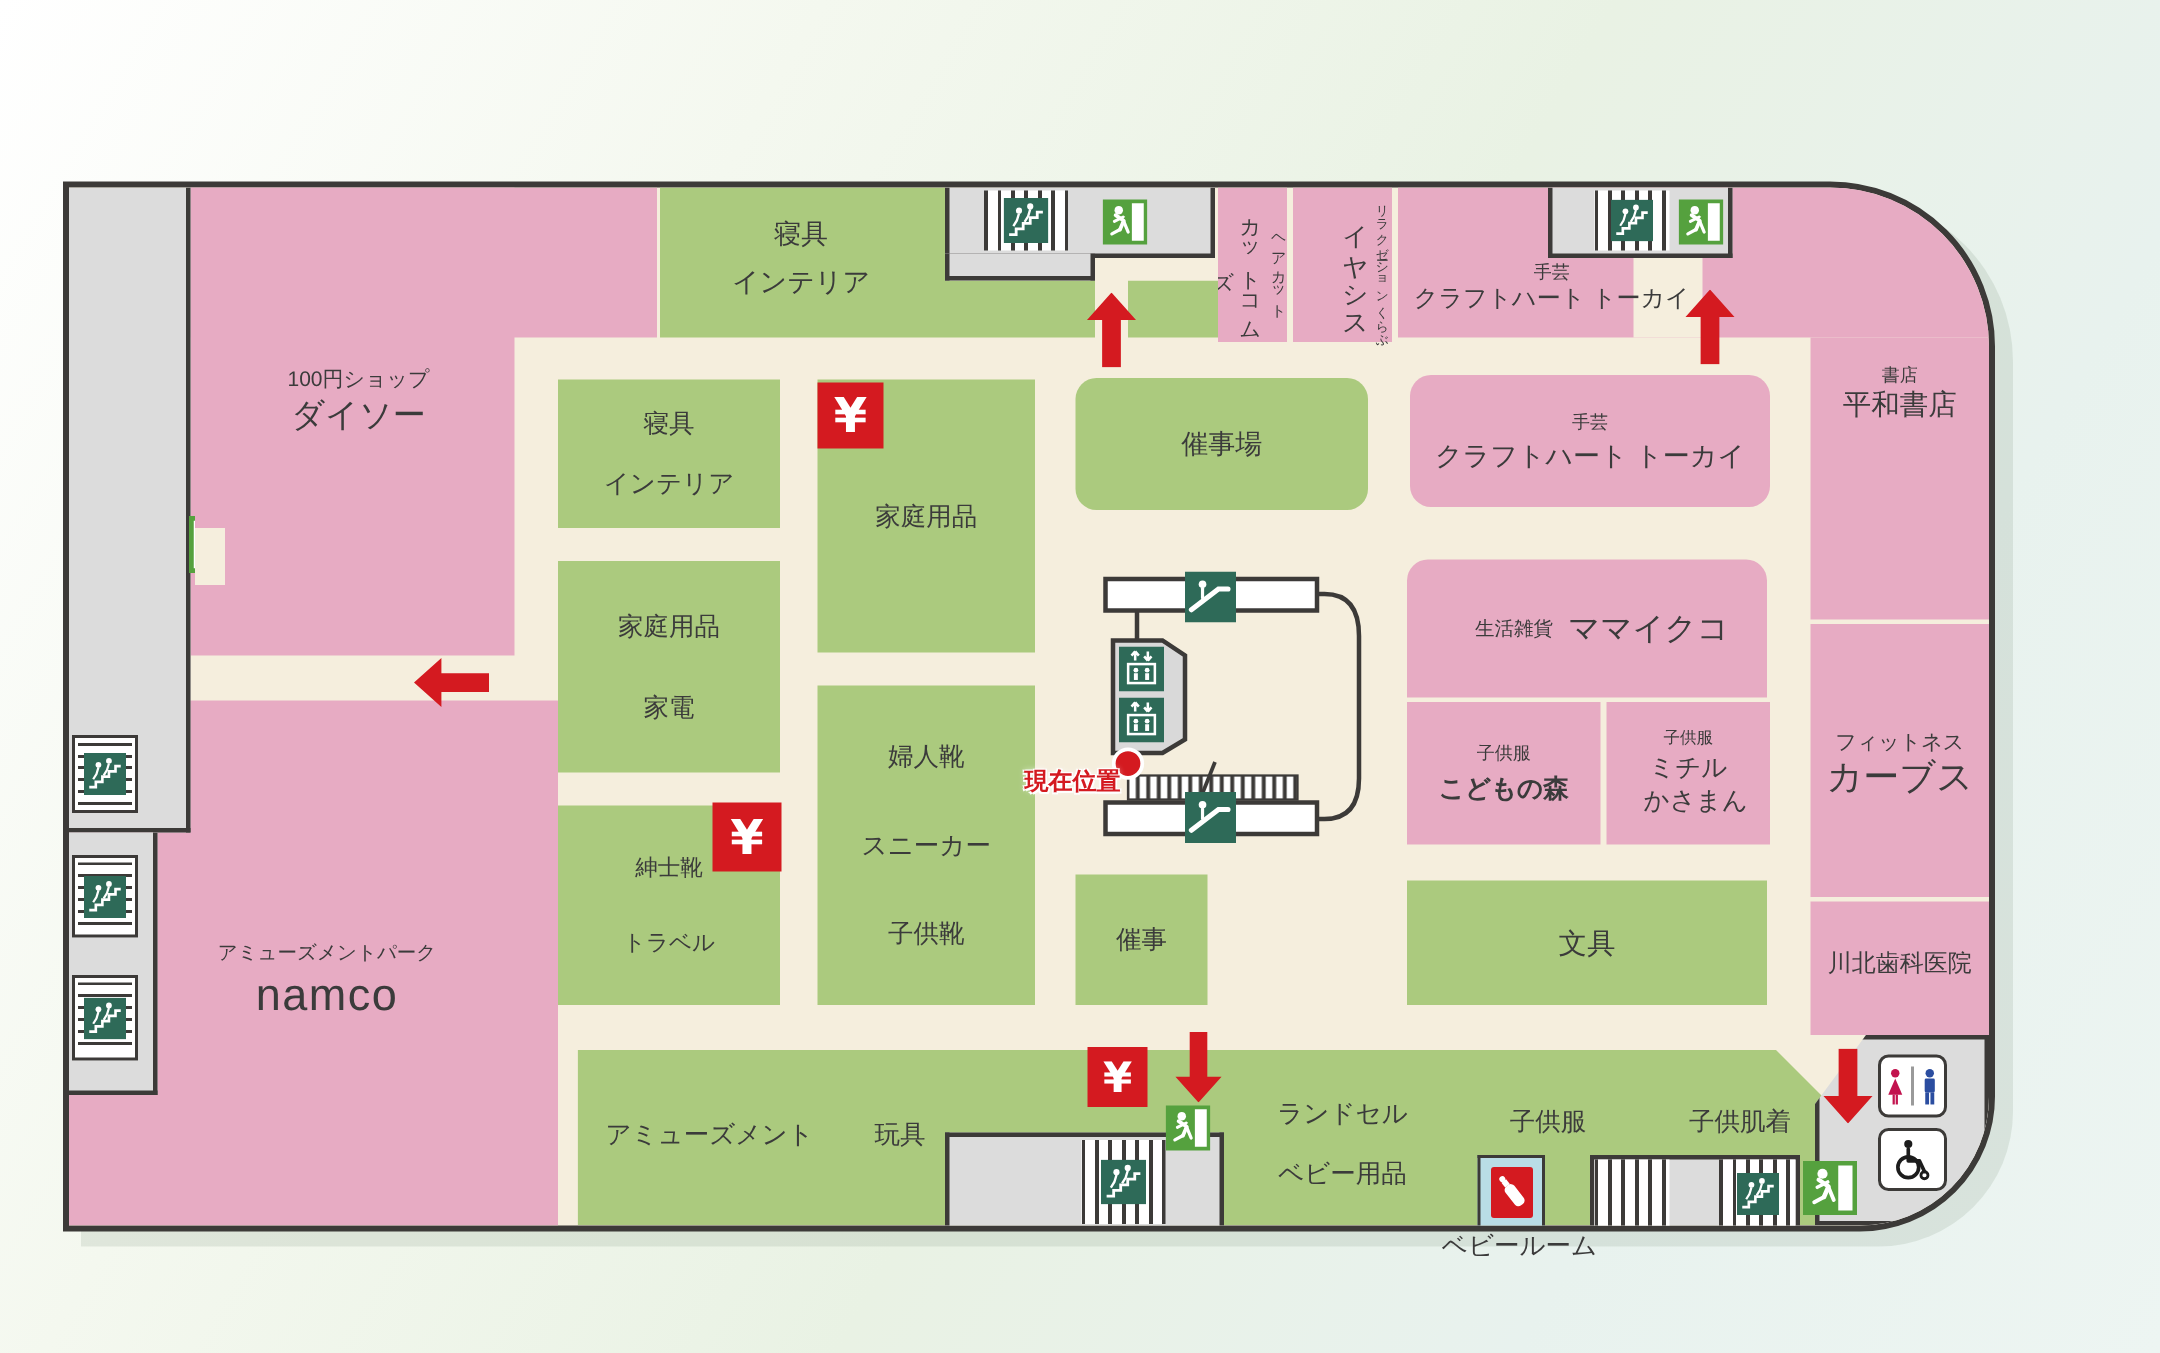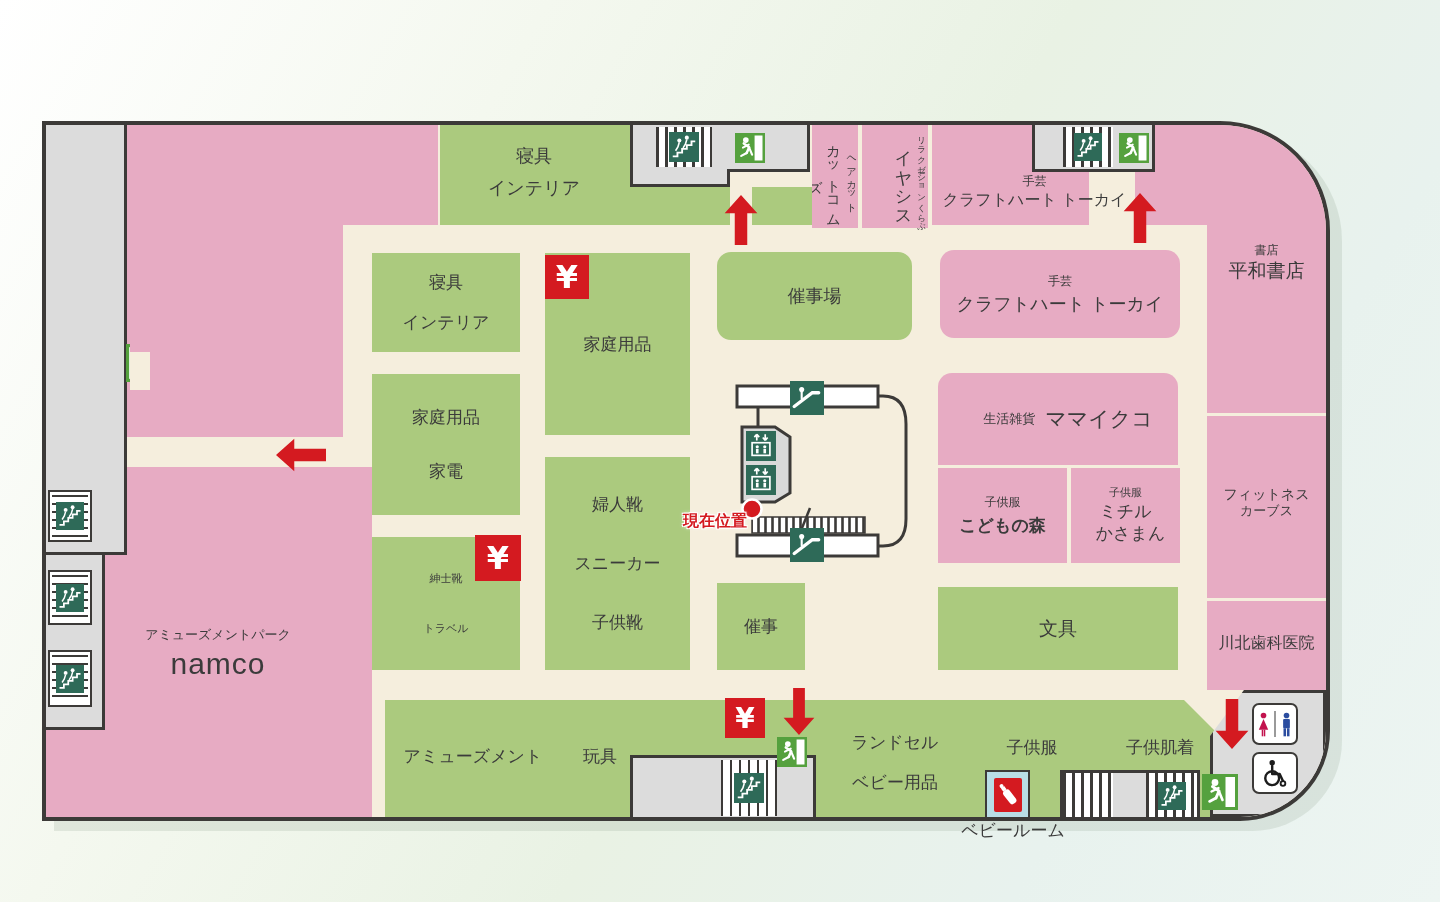--- a/index.html
+++ b/index.html
@@ -137,21 +137,21 @@
     <div class="abs green" style="left:339px;top:575px;right:96px;bottom:0;clip-path:polygon(0 0,calc(100% - 46px) 0,100% 46px,100% 100%,0 100%);"></div>
 
     <div class="abs green flexcol" style="left:326px;top:128px;width:148px;height:99px;font-size:17px;">
       <span>寝具</span>
       <span>インテリア</span>
     </div>
     <div class="abs green flexcol" style="left:326px;top:249px;width:148px;height:141px;font-size:17px;">
       <span>家庭用品</span>
       <span>家電</span>
     </div>
-    <div class="abs green flexcol" style="left:326px;top:412px;width:148px;height:133px;font-size:11px;">
+    <div class="abs green flexcol" style="left:326px;top:412px;width:148px;height:133px;font-size:15px;">
       <span>紳士靴</span>
       <span>トラベル</span>
     </div>
     <div class="abs green flexcen" style="left:499px;top:128px;width:145px;height:182px;font-size:17px;">
       <span>家庭用品</span>
     </div>
     <div class="abs green flexcol" style="left:499px;top:332px;width:145px;height:213px;font-size:17px;">
       <span>婦人靴</span>
       <span class="nowrap">スニーカー</span>
       <span>子供靴</span>
@@ -316,39 +316,43 @@
     <svg class="arrow" style="left:238px;top:305px;transform:rotate(-90deg);" width="34" height="50">
         <use href="#sym-arrow"></use>
       </svg>
     <svg class="arrow" style="left:736px;top:563px;transform:rotate(180deg);" width="34" height="47">
         <use href="#sym-arrow"></use>
       </svg>
     <svg class="arrow" style="left:1169px;top:574px;transform:rotate(180deg);" width="34" height="50">
         <use href="#sym-arrow"></use>
       </svg>
 
+    <div class="label" style="left:108px;top:118px;width:170px;">
+      <div style="font-size:14px;">100円ショップ</div>
+      <div style="font-size:22px;margin-top:2px;">ダイソー</div>
+    </div>
     <div class="label" style="left:92px;top:502px;width:160px;text-align:center;">
       <div style="font-size:13px;">アミューズメントパーク</div>
       <div style="font-size:30px;font-weight:500;letter-spacing:1px;">namco</div>
     </div>
     <div class="label" style="left:402px;top:16px;width:172px;font-size:18px;line-height:1.75;">
       <div>寝具</div>
       <div>インテリア</div>
     </div>
     <div class="label" style="left:886px;top:49px;width:205px;">
       <div style="font-size:12px;">手芸</div>
       <div class="nowrap" style="font-size:16px;">クラフトハート トーカイ</div>
     </div>
     <div class="label" style="left:1161px;top:118px;width:119px;">
       <div style="font-size:12px;">書店</div>
       <div style="font-size:19px;">平和書店</div>
     </div>
     <div class="label" style="left:1161px;top:360px;width:119px;">
       <div style="font-size:14px;">フィットネス</div>
-      <div style="font-size:13px;">カーブス</div>
+      <div style="font-size:24px;">カーブス</div>
     </div>
     <div class="label" style="left:1159px;top:508px;width:123px;font-size:16px;">
       <div class="nowrap">川北歯科医院</div>
     </div>
 
     <div class="label" style="left:357px;top:621px;width:140px;font-size:17px;">
       <span>アミューズメント</span>
     </div>
     <div class="label" style="left:519px;top:621px;width:70px;font-size:17px;">
       <span>玩具</span>

